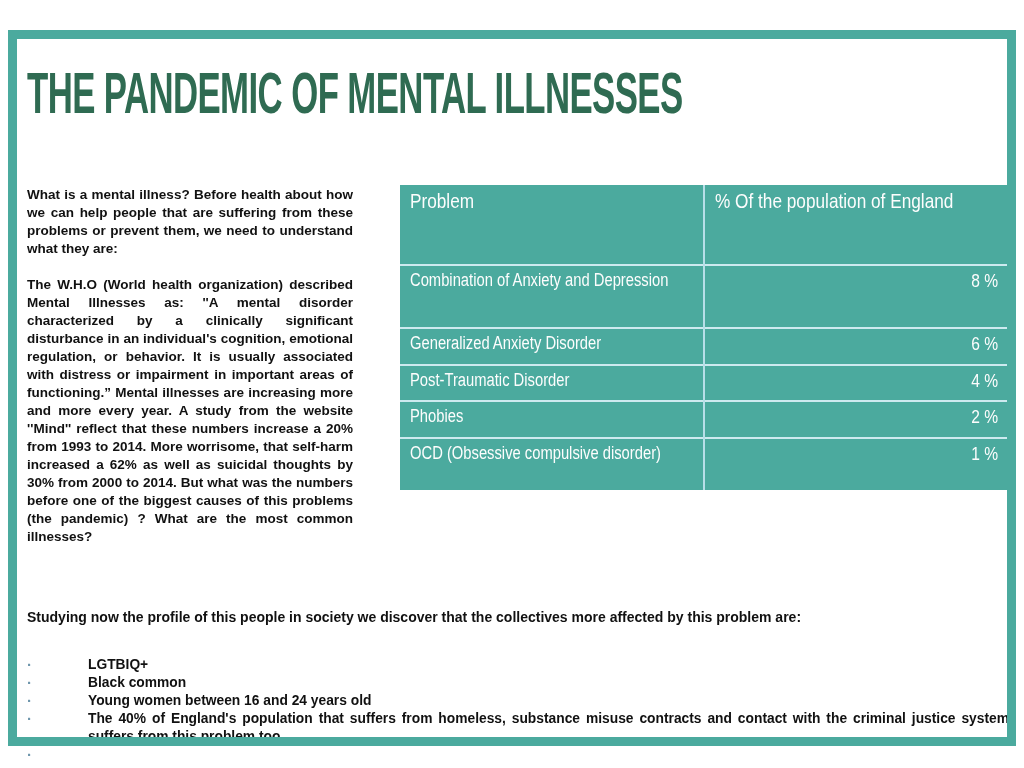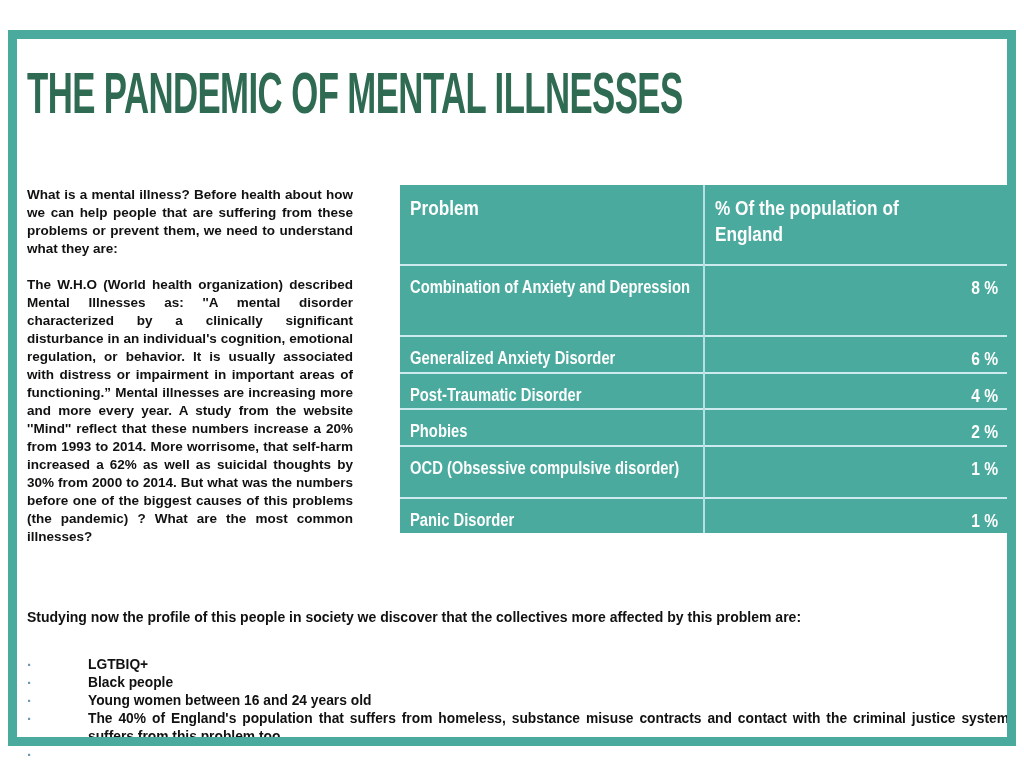--- a/index.html
+++ b/index.html
@@ -24,28 +24,28 @@
   .intro p { margin:0; }
   .intro p.second { margin-top:18px; }
   .quote { }
 
   .table-wrap { position:absolute; left:400px; top:185px; width:608px; }
   table.stats {
     border-collapse:collapse; table-layout:fixed; width:608px;
     background:#4BAA9E;
   }
   table.stats td {
-    vertical-align:top; padding:10px 10px 0 10px; box-sizing:border-box;
-    color:#fdfdfd; font-weight:bold; overflow:hidden;
+    vertical-align:top; padding:3px 10px 0 10px; box-sizing:border-box;
+    color:#fdfdfd; font-weight:normal; overflow:hidden;
   }
   td.c1 { width:304px; border-right:2px solid #b7dfe8; }
   td.c2 { width:304px; }
   tr.body-row td { border-top:2px solid #cdeaef; }
   tr.hdr    { height:80px; }
-  tr.r0     { height:71px; }
+  tr.r0     { height:63px; }
   tr.r1     { height:37px; }
   tr.r2     { height:36px;margin-top:31px; }
   tr.r3     { height:37px; }
   tr.r4     { height:37px; }
   tr.r5     { height:52px; }
   tr.r6     { height:35px; }
   .cond {
     display:inline-block; transform:scaleX(0.82); transform-origin:0 0;
     width:346px;
   }
@@ -105,40 +105,34 @@
           <td class="c2">
               <span class="val">2 %</span>
             </td>
         </tr>
         <tr class="body-row r5">
           <td class="c1"><span class="cond">OCD (Obsessive compulsive disorder)</span></td>
           <td class="c2">
               <span class="val">1 %</span>
             </td>
         </tr>
-        <tr class="body-row r6">
-          <td class="c1"><span class="cond">Panic Disorder</span></td>
-          <td class="c2">
-              <span class="val">1 %</span>
-            </td>
-        </tr>
       </tbody>
     </table>
   </div>
 
   <div class="bottom">
     <p class="lead">Studying now the profile of this people in society we discover that the collectives more affected by this problem are:</p>
     <div class="bullets">
       <div class="bullet-row">
         <span class="dot">·</span>
         <span class="btext">LGTBIQ+</span>
       </div>
       <div class="bullet-row">
         <span class="dot">·</span>
-        <span class="btext">Black people</span>
+        <span class="btext">Black common</span>
       </div>
       <div class="bullet-row">
         <span class="dot">·</span>
         <span class="btext">Young women between 16 and 24 years old</span>
       </div>
       <div class="bullet-row">
         <span class="dot">·</span>
         <span class="btext">The 40% of England's population that suffers from homeless, substance misuse contracts and contact with the criminal justice system suffers from this problem too.</span>
       </div>
       <div class="bullet-row">

